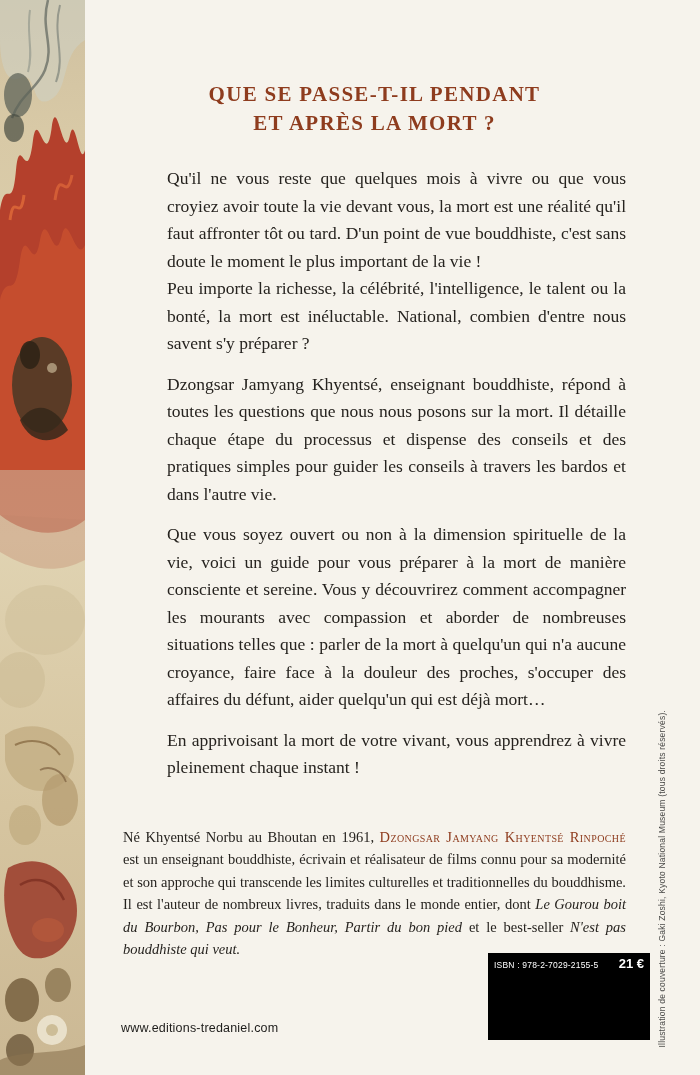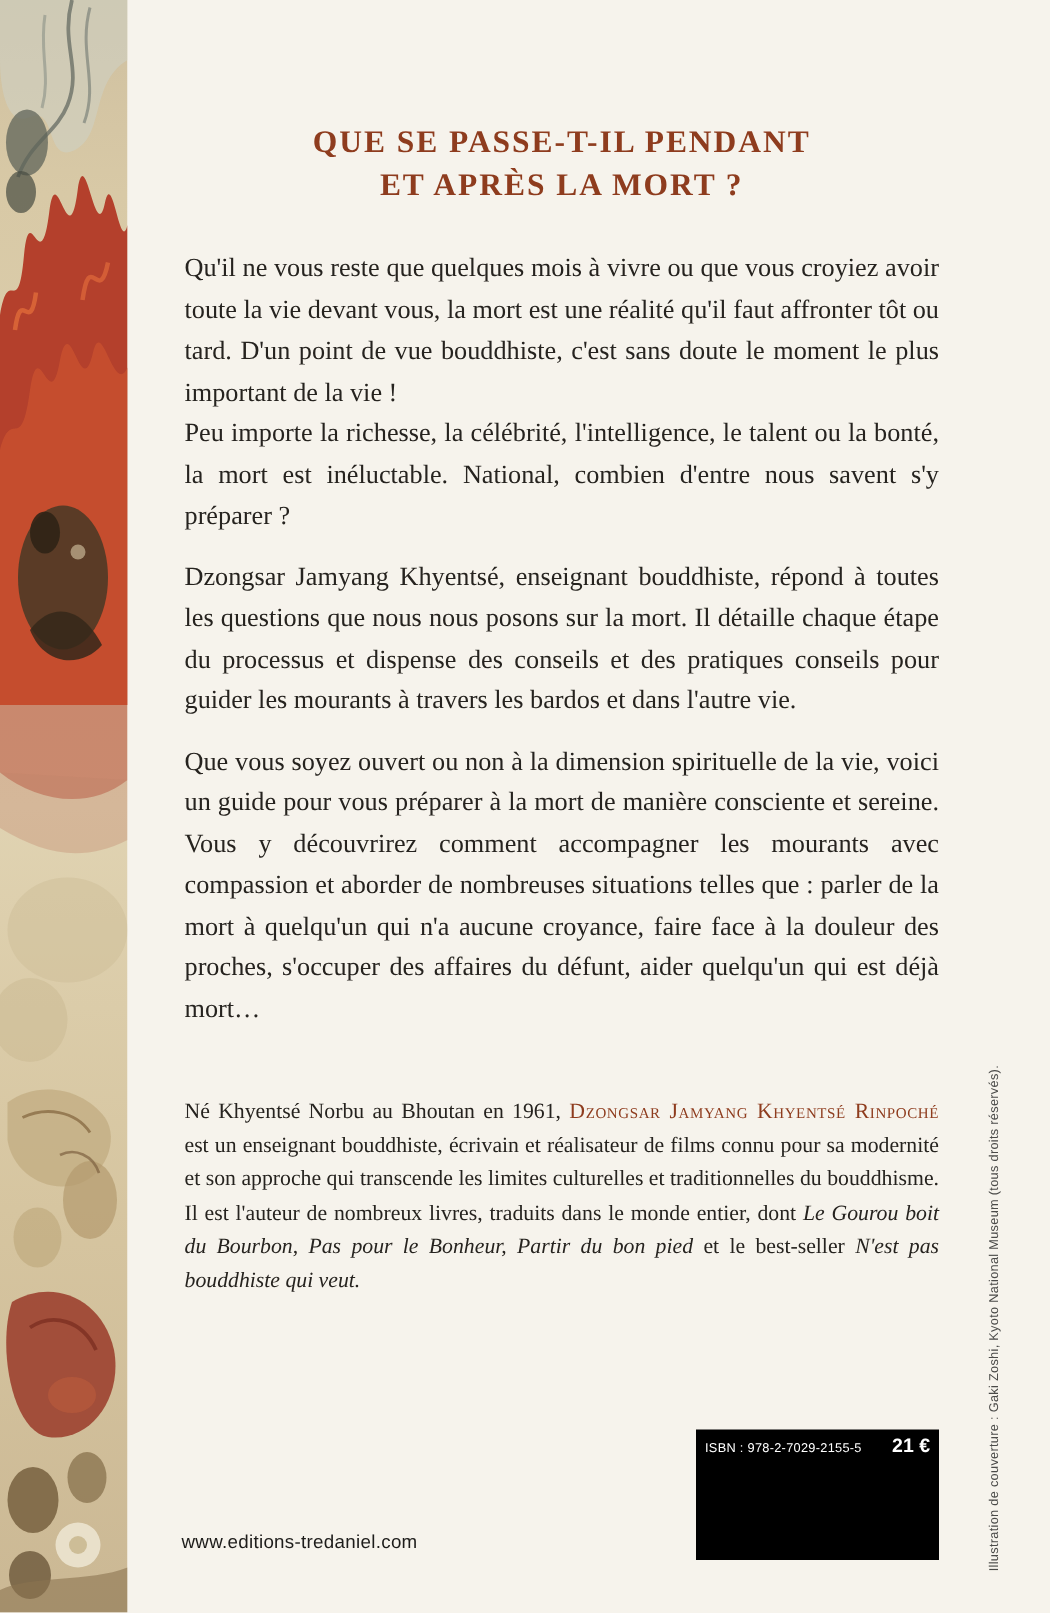--- a/index.html
+++ b/index.html
@@ -21,21 +21,21 @@
   }
   .title {
     text-align:center;
     color:var(--accent, #8e3c1e);
     font-weight:bold;
     font-size:21px;
     line-height:29px;
     letter-spacing:1.3px;
     margin-bottom:27px;
   }
-  .block { margin-bottom:13px; }
+  .block { margin-bottom:13px;margin-left:44px; }
   .block p {
     font-size:17.5px;
     line-height:27.5px;
     text-align:justify;
   }
   .bio {
     margin-top:44px;
     font-size:14.5px;
     line-height:22.5px;
     text-align:justify;
@@ -43,21 +43,21 @@
   .bio-name { font-variant:small-caps; color:var(--accent, #8e3c1e); letter-spacing:0.4px; }
   .bio-italic { font-style:italic; }
 
   .website {
     position:absolute; left:121px; bottom:40px;
     font-family:"Liberation Sans", sans-serif;
     font-size:12.5px; color:#1d1c1a; letter-spacing:0.2px;
   }
 
   .isbn-box {
-    position:absolute; left:464px; top:953px; width:162px; height:87px;
+    position:absolute; left:488px; top:953px; width:162px; height:87px;
     background:var(--barcode-bg, #000);
     padding:3px 6px 5px;
   }
   .isbn-row {
     display:flex; justify-content:space-between; align-items:baseline;
     color:#fff; font-family:"Liberation Sans", sans-serif; margin-bottom:2px;
   }
   .isbn-label { font-size:8.5px; letter-spacing:0.2px; }
   .price { font-size:13px; font-weight:bold; }
   .barcode-area {
@@ -149,24 +149,27 @@
     <div>QUE SE PASSE-T-IL PENDANT</div>
     <div>ET APRÈS LA MORT ?</div>
   </div>
 
   <div>
     <div class="block">
       <p>Qu'il ne vous reste que quelques mois à vivre ou que vous croyiez avoir toute la vie devant vous, la mort est une réalité qu'il faut affronter tôt ou tard. D'un point de vue bouddhiste, c'est sans doute le moment le plus important de la vie !</p>
       <p>Peu importe la richesse, la célébrité, l'intelligence, le talent ou la bonté, la mort est inéluctable. National, combien d'entre nous savent s'y préparer ?</p>
     </div>
     <div class="block">
-      <p>Dzongsar Jamyang Khyentsé, enseignant bouddhiste, répond à toutes les questions que nous nous posons sur la mort. Il détaille chaque étape du processus et dispense des conseils et des pratiques conseils pour guider les mourants à travers les bardos et dans l'autre vie.</p>
+      <p>Dzongsar Jamyang Khyentsé, enseignant bouddhiste, répond à toutes les questions que nous nous posons sur la mort. Il détaille chaque étape du processus et dispense des conseils et des pratiques simples pour guider les conseils à travers les bardos et dans l'autre vie.</p>
     </div>
     <div class="block">
       <p>Que vous soyez ouvert ou non à la dimension spirituelle de la vie, voici un guide pour vous préparer à la mort de manière consciente et sereine. Vous y découvrirez comment accompagner les mourants avec compassion et aborder de nombreuses situations telles que : parler de la mort à quelqu'un qui n'a aucune croyance, faire face à la douleur des proches, s'occuper des affaires du défunt, aider quelqu'un qui est déjà mort…</p>
+    </div>
+    <div class="block">
+      <p>En apprivoisant la mort de votre vivant, vous apprendrez à vivre pleinement chaque instant !</p>
     </div>
   </div>
 
   <p class="bio"><span>Né Khyentsé Norbu au Bhoutan en 1961, </span><span class="bio-name">Dzongsar Jamyang Khyentsé Rinpoché</span><span> est un enseignant bouddhiste, écrivain et réalisateur de films connu pour sa modernité et son approche qui transcende les limites culturelles et traditionnelles du bouddhisme. Il est l'auteur de nombreux livres, traduits dans le monde entier, dont </span><span class="bio-italic">Le Gourou boit du Bourbon, Pas pour le Bonheur, Partir du bon pied</span><span> et le best-seller </span><span class="bio-italic">N'est pas bouddhiste qui veut.</span></p>
 </div>
 
 <div class="website">www.editions-tredaniel.com</div>
 
 <div class="isbn-box">
   <div class="isbn-row">

